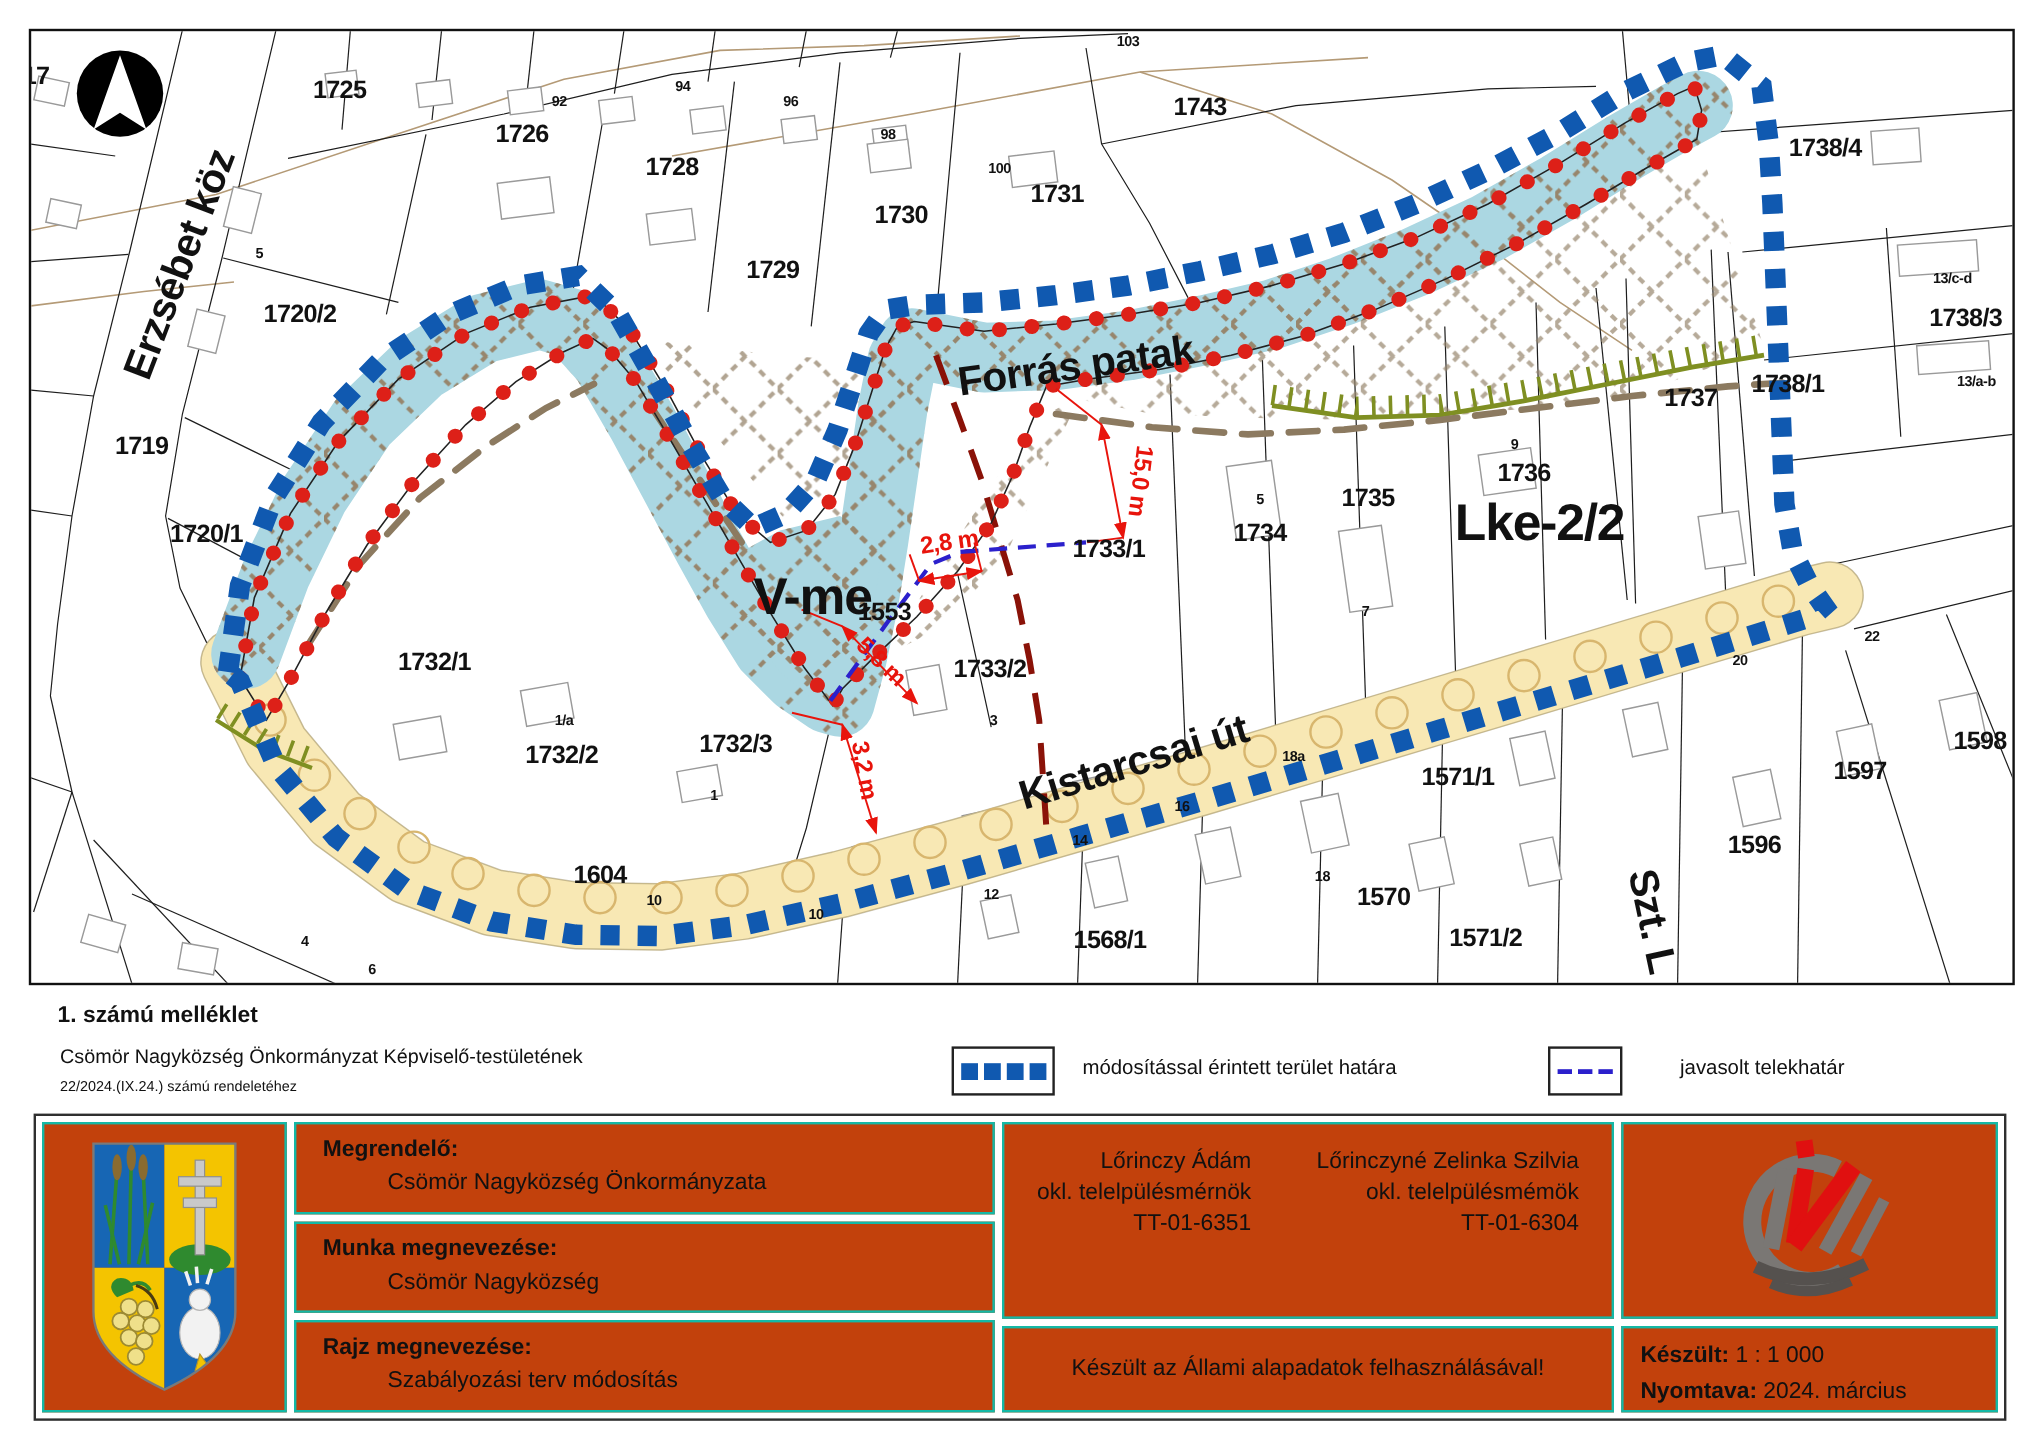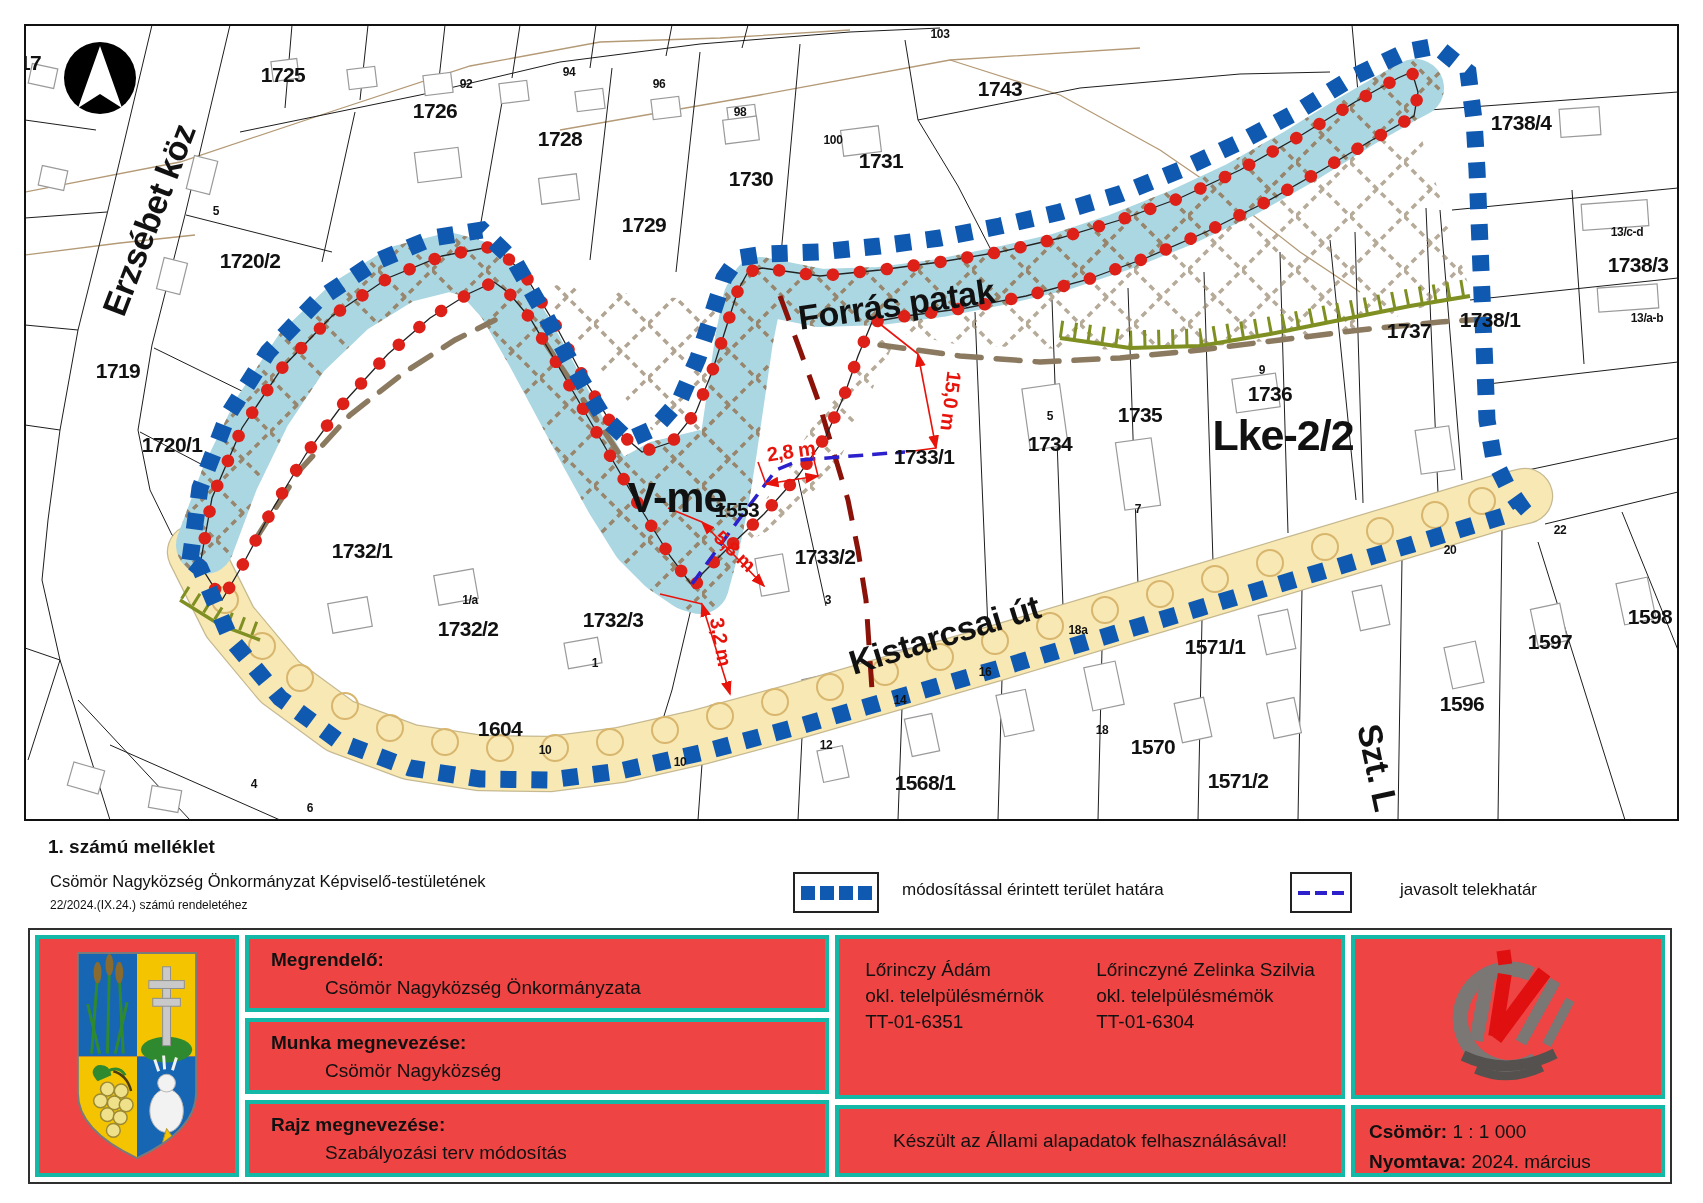--- a/index.html
+++ b/index.html
@@ -19,29 +19,29 @@
   .chip{position:absolute;width:82px;height:37px;background:#fff;border:2px solid #222;display:flex;align-items:center;justify-content:center;gap:5px;}
   .chip1{left:793px;top:872px;}
   .chip2{left:1290px;top:872px;width:58px;}
   .sq{width:14px;height:14px;background:#1059b0;}
   .dashseg{width:12px;height:4px;background:#2b20cc;}
   .chiplabel{position:absolute;top:880px;font-size:17px;text-align:right;}
   .lab1{left:902px;}
   .lab2{left:1400px;}
   
   .tb{position:absolute;left:28px;top:928px;width:1644px;height:256px;border:2px solid #2f2f2f;background:#fff;box-sizing:border-box;display:grid;grid-template-columns:204px 584px 510px 1fr;gap:6px;padding:5px;}
-  .cell{border:4px solid #14b8a6;box-sizing:border-box;background:#ef4444;position:relative;}
+  .cell{border:2px solid #14b8a6;box-sizing:border-box;background:#c2410c;position:relative;}
   .colstack{display:grid;gap:6px;border:none;padding:0;}
   .c2{grid-template-rows:1fr 1fr 1fr;}
   .c34{grid-template-rows:1fr 72px;}
   .tb .lbl{font-size:19px;font-weight:700;padding:10px 0 0 22px;}
   .tb .val{font-size:19px;padding:6px 0 0 76px;}
   .center-note{display:flex;align-items:center;justify-content:center;font-size:19px;height:100%;}
   .planners{display:flex;justify-content:space-around;margin-top:18px;}
-  .planner{text-align:left;font-size:19px;line-height:26px;}
+  .planner{text-align:right;font-size:19px;line-height:26px;}
   .logo-wrap{display:flex;align-items:center;justify-content:center;height:100%;}
   .scale-cell{padding:8px 0 0 14px;font-size:19px;line-height:30px;}
   .scale-cell b{font-weight:700;}
   .arms-wrap{display:flex;align-items:center;justify-content:center;height:100%;}
 </style>
 </head>
 <body>
 
 <svg id="mapsvg" width="1703" height="1203" viewBox="0 0 1703 1203">
   <defs>
@@ -459,17 +459,17 @@
         <line x1="67" y1="30" x2="58" y2="88" stroke="#e01010" stroke-width="13"></line>
         <rect x="60" y="8" width="13" height="13" transform="rotate(-8 66 14)" fill="#e01010"></rect>
         <line x1="58" y1="90" x2="104" y2="28" stroke="#e01010" stroke-width="14"></line>
         <line x1="114" y1="36" x2="82" y2="94" stroke="#7a7774" stroke-width="11"></line>
         <line x1="128" y1="54" x2="106" y2="96" stroke="#7a7774" stroke-width="9"></line>
         <path d="M28,106 Q70,126 114,104" fill="none" stroke="#55514e" stroke-width="10"></path>
         <path d="M40,119 Q70,132 102,117" fill="none" stroke="#55514e" stroke-width="8"></path>
       </svg>
     </div>
     <div class="cell scale-cell">
-      <div><b>Csömör:</b> <span>1 : 1 000</span></div>
+      <div><b>Készült:</b> <span>1 : 1 000</span></div>
       <div><b>Nyomtava:</b> <span>2024. március</span></div>
     </div>
   </div>
 </div>
 
 </body></html>

